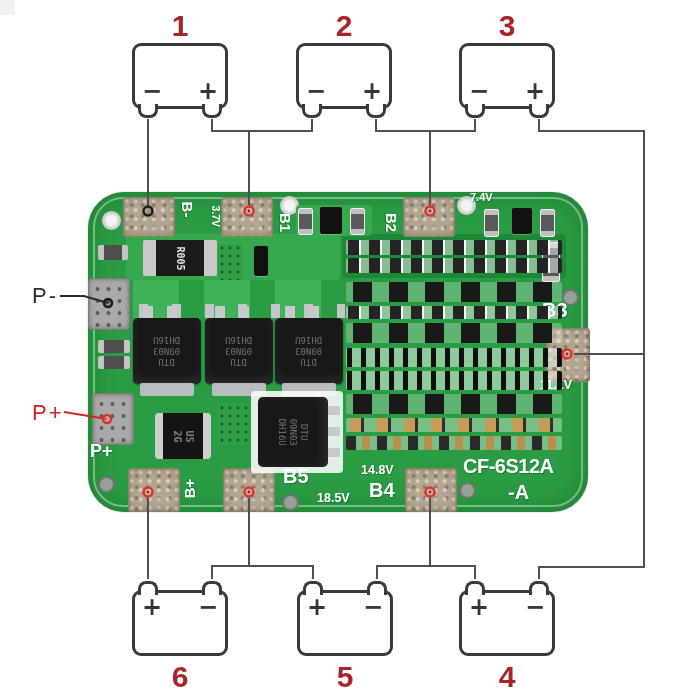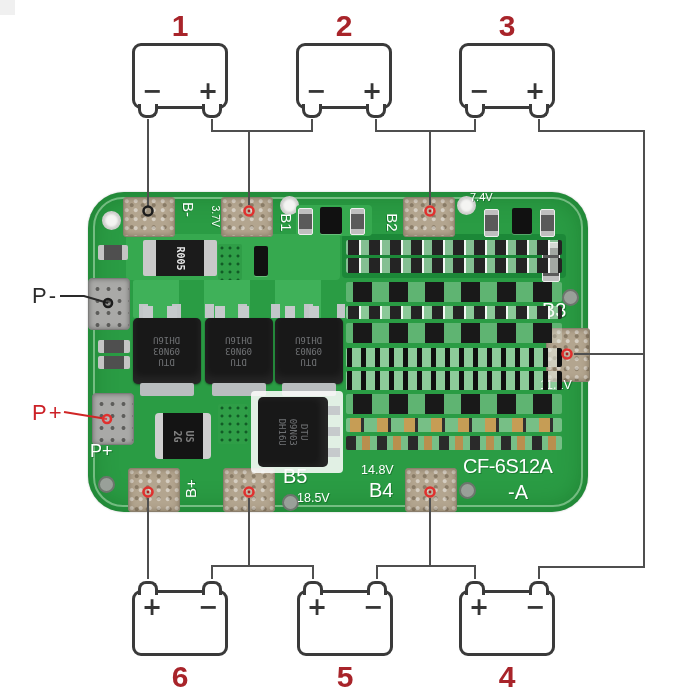--- a/index.html
+++ b/index.html
@@ -22,21 +22,21 @@
   .patch--dark{background:#1c8838;}
   .pad{position:absolute;background:var(--pad-tin);border:1px solid #8a7f6d;border-radius:3px;
        background-image:radial-gradient(circle at 30% 35%,rgba(255,255,255,.45) 0 1.5px,transparent 2.5px),
                         radial-gradient(circle at 70% 65%,rgba(90,75,55,.45) 0 1.5px,transparent 2.5px);
        background-size:9px 9px,11px 11px;
        box-shadow:inset 0 0 6px rgba(80,65,45,.5);}
   .grid-pad{position:absolute;background:#a9a9a7;border:1px solid #7c7c7a;border-radius:4px;
        background-image:radial-gradient(circle,#5d5d5b 1.6px,transparent 2.3px);
        background-size:11px 12px;background-position:3px 4px;
        box-shadow:inset 0 0 5px rgba(0,0,0,.35);}
-  .silk{position:absolute;color:var(--silkscreen);font-weight:normal;line-height:1;
+  .silk{position:absolute;color:var(--silkscreen);font-weight:bold;line-height:1;
         text-shadow:1px 1px 0 rgba(0,60,15,.35);white-space:nowrap;}
   .vtxt{display:flex;align-items:center;justify-content:center;}
   .rot90{transform:rotate(90deg);}
   .rotm90{transform:rotate(-90deg);}
   .hole{position:absolute;border-radius:50%;}
   .hole--w{width:15px;height:15px;background:#f4f4f2;border:2px solid #cfcfcd;
            box-shadow:inset 0 0 3px rgba(0,0,0,.3);}
   .hole--g{width:13px;height:13px;background:#99a099;border:2px solid #6d756d;}
 
   
@@ -157,21 +157,21 @@
         <span class="rot90">B2</span>
       </div>
     <div class="silk" style="left:382px;top:0px;font-size:11px;">7.4V</div>
     <div class="silk" style="left:454px;top:108px;font-size:20px;">B3</div>
     <div class="silk" style="left:452px;top:187px;font-size:12.5px;">11.1V</div>
     <div class="silk vtxt" style="left:82px;top:288px;width:40px;height:16px;font-size:15px;">
         <span class="rotm90">B+</span>
       </div>
     <div class="silk" style="left:2px;top:250px;font-size:18px;">P+</div>
     <div class="silk" style="left:195px;top:274px;font-size:20px;">B5</div>
-    <div class="silk" style="left:209px;top:300px;font-size:12.5px;">18.5V</div>
+    <div class="silk" style="left:209px;top:300px;font-size:12.5px;padding-left:20px;">18.5V</div>
     <div class="silk" style="left:273px;top:272px;font-size:12.5px;">14.8V</div>
     <div class="silk" style="left:281px;top:288px;font-size:20px;">B4</div>
     <div class="silk" style="left:375px;top:264px;font-size:20px;letter-spacing:-0.5px;">CF-6S12A</div>
     <div class="silk" style="left:420px;top:290px;font-size:20px;">-A</div>
 
     <div class="shunt">
         <span>R005</span>
       </div>
     <div class="res-h" style="left:10px;top:53px;width:30px;height:15px;"></div>
     <div class="res-h" style="left:10px;top:148px;width:32px;height:13px;"></div>

